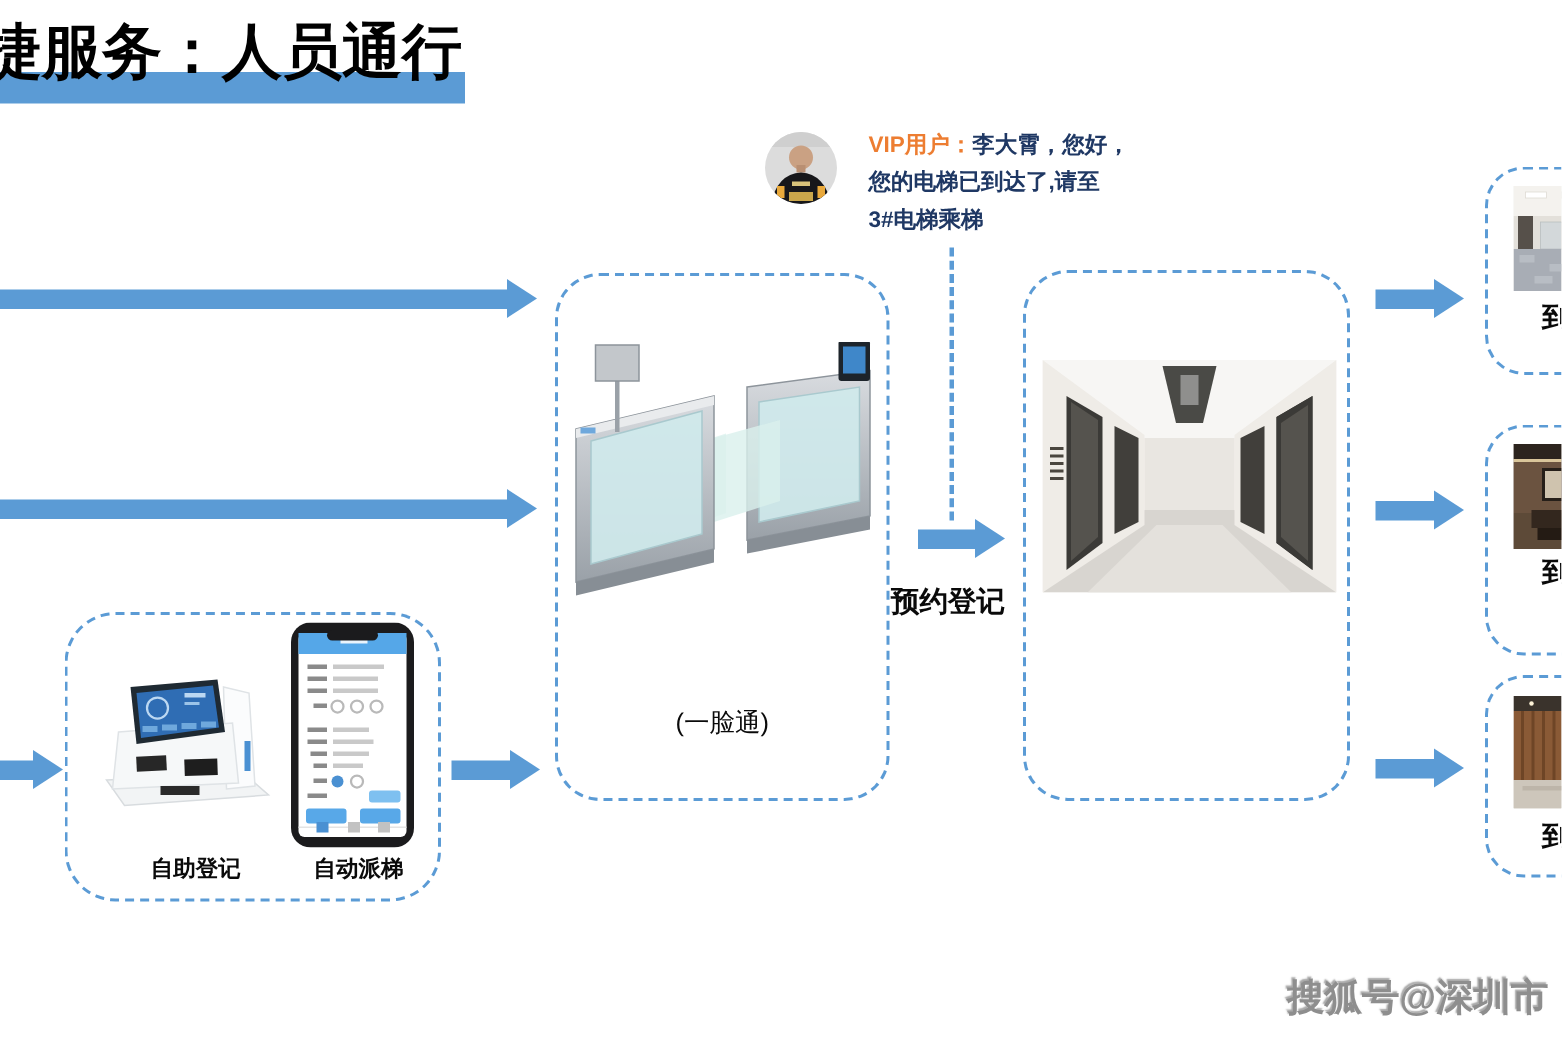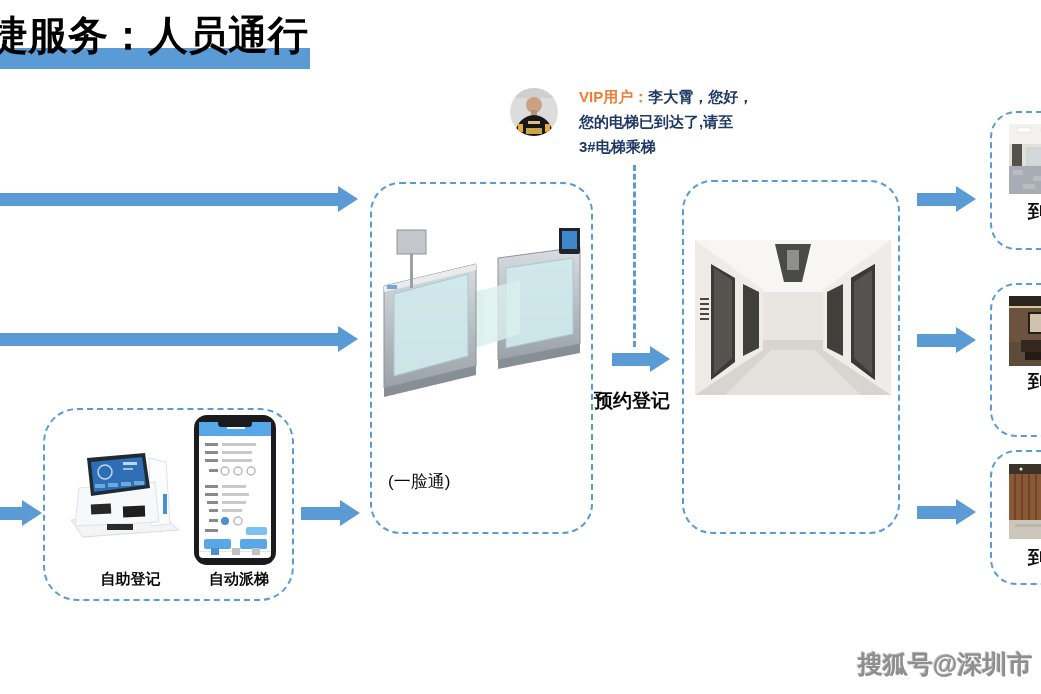--- a/index.html
+++ b/index.html
@@ -22,21 +22,21 @@
   .vip-speaker{color:var(--vip-orange);}
   
   .v-connector{position:absolute;left:633px;top:165px;height:182px;width:0;border-left:3px dashed var(--accent);}
   
   .arrow{position:absolute;display:flex;align-items:center;height:26px;}
   .arrow .shaft{flex:1;height:13px;background:var(--accent);}
   .arrow .head{width:0;height:0;border-top:13px solid transparent;border-bottom:13px solid transparent;border-left:20px solid var(--accent);}
   
   .dbox{position:absolute;border:2px dashed var(--accent);border-radius:30px;}
   .node-label{position:absolute;left:0;width:100%;text-align:center;font-weight:700;font-size:19px;color:#0a0a0a;white-space:nowrap;}
-  .node-sublabel{position:absolute;left:16px;width:100%;font-weight:400;font-size:17px;color:#0a0a0a;white-space:nowrap;}
+  .node-sublabel{position:absolute;left:0;width:100%;text-align:center;font-weight:400;font-size:17px;color:#0a0a0a;white-space:nowrap;}
   .abs{position:absolute;}
   .dispatch-label{position:absolute;left:594px;top:388px;font-size:19px;font-weight:700;color:#0a0a0a;white-space:nowrap;}
   .reg-label{position:absolute;top:160px;text-align:center;font-weight:700;font-size:15px;white-space:nowrap;}
   .floor-label{position:absolute;left:36px;font-weight:700;font-size:19px;color:#0a0a0a;}
   .watermark{position:absolute;left:858px;top:648px;font-size:25px;font-weight:700;color:#8e8e8e;white-space:nowrap;
     text-shadow:1px 1px 1px rgba(255,255,255,.95), -1px -1px 1px rgba(60,60,60,.45);text-align:right;}
 </style>
 </head>
 <body>
 

